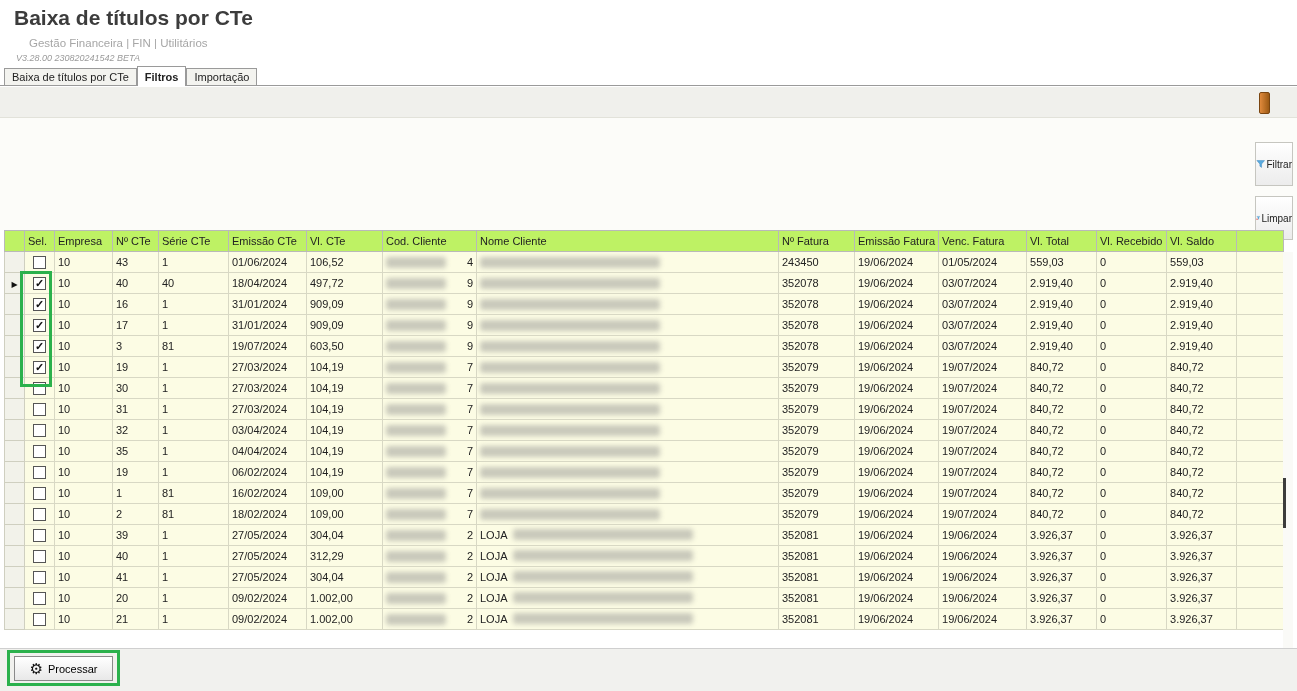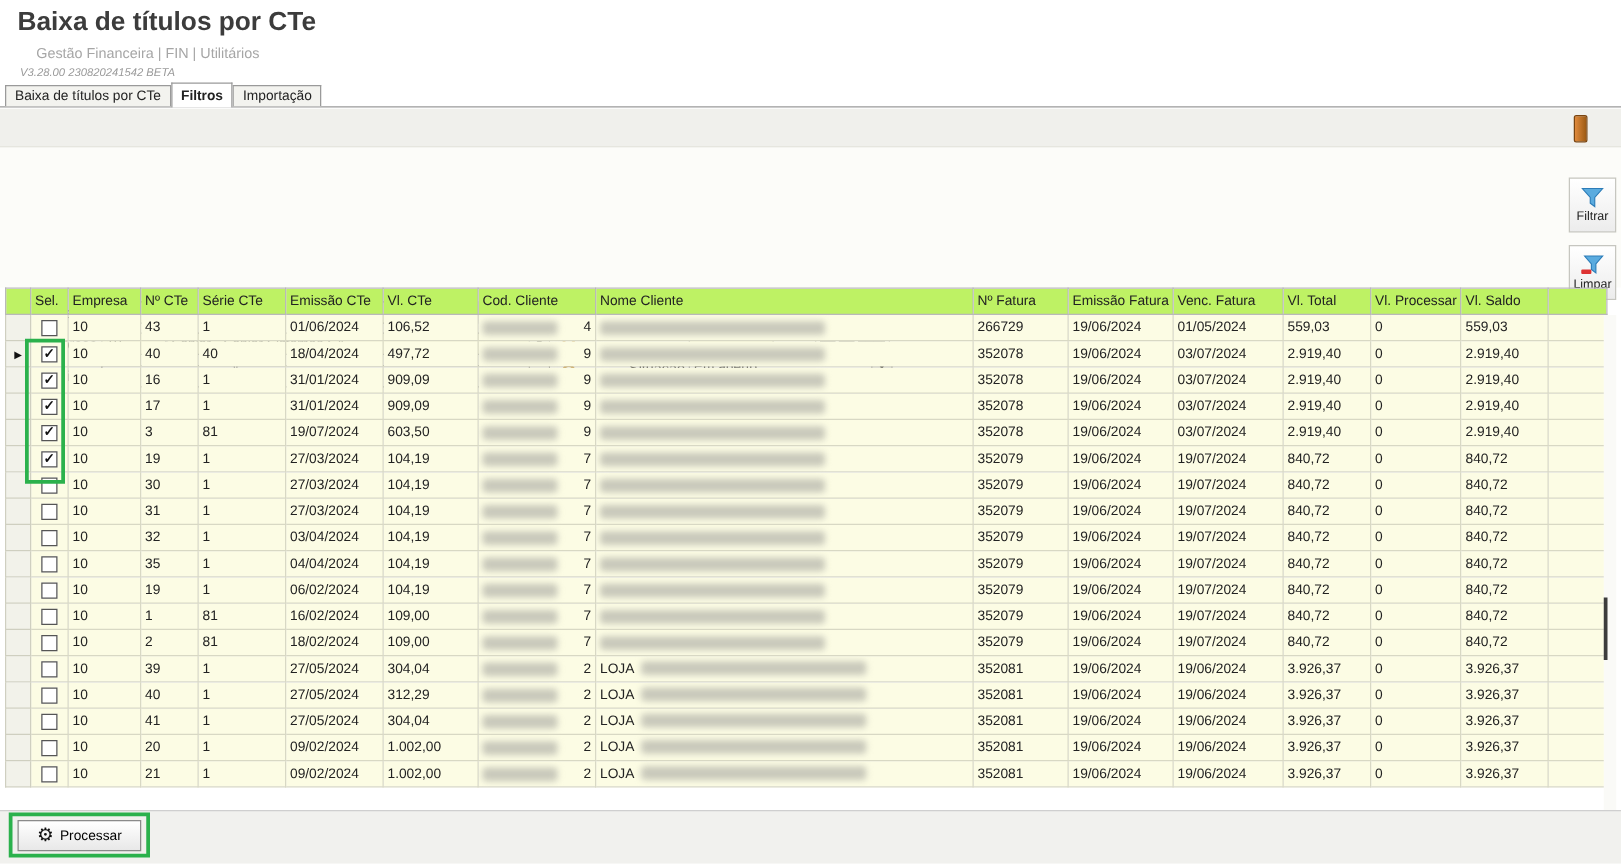--- a/index.html
+++ b/index.html
@@ -41,21 +41,21 @@
   .combo { position:absolute; height:18px; border:1px solid #8f8f8f; background:#fff;
     display:flex; align-items:center; font-size:11px; cursor:default; }
   .combo.yellow { background:#ffffdc; }
   .ctext { flex:1; padding:0 3px; overflow:hidden; white-space:nowrap; }
   .cbtn { width:16px; align-self:stretch; background:linear-gradient(#fafafa,#d8d8d8);
     border-left:1px solid #a0a0a0; font-size:7px; color:#333;
     display:flex; align-items:center; justify-content:center; }
   .searchbtn { position:absolute; width:20px; height:20px; border:none; background:transparent; cursor:pointer; padding:0; }
 
   .sidebtn { position:absolute; width:38px; height:44px; border:1px solid #c6c6c0;
-    background:linear-gradient(#ffffff,#ececec); display:flex; flex-direction:column;
+    background:linear-gradient(#ffffff,#ececec); display:flex; flex-direction:row;
     align-items:center; justify-content:center; gap:1px; font-size:10px; color:#222; cursor:pointer; }
 
   
   .grid { position:absolute; left:4px; top:230px; border-collapse:collapse; table-layout:fixed; }
   .grid th { height:21px; background:#bef264; border:1px solid #b9b9b9; font-weight:normal;
     font-size:11px; text-align:left; padding:0 3px; white-space:nowrap; overflow:hidden; }
   .grid td { height:21px; border:1px solid #d8d8c4; background:var(--row_yellow,#fcfce4);
     font-size:11px; padding:0 3px; white-space:nowrap; overflow:hidden; }
   .grid td.marker { background:#f2f2ea; border-color:#cfcfc0; text-align:center; padding:0; }
   .mk { font-size:8px; color:#111; }
@@ -191,21 +191,21 @@
         <th>Nº CTe</th>
         <th>Série CTe</th>
         <th>Emissão CTe</th>
         <th>Vl. CTe</th>
         <th>Cod. Cliente</th>
         <th>Nome Cliente</th>
         <th>Nº Fatura</th>
         <th>Emissão Fatura</th>
         <th>Venc. Fatura</th>
         <th>Vl. Total</th>
-        <th>Vl. Processar</th>
+        <th>Vl. Recebido</th>
         <th>Vl. Saldo</th>
         <th></th>
       </tr>
     </thead>
   <tbody id="gridbody">
       <tr>
         <td class="marker"></td>
         <td>
           <div class="cb"></div>
         </td>
@@ -218,21 +218,21 @@
           <div class="codwrap">
             <span class="blur cblur"></span>
             <span>4</span>
           </div>
         </td>
         <td>
           <div class="namewrap">
             <span class="blur nblur"></span>
           </div>
         </td>
-        <td>266729</td>
+        <td>243450</td>
         <td>19/06/2024</td>
         <td>01/05/2024</td>
         <td>559,03</td>
         <td>0</td>
         <td>559,03</td>
         <td></td>
       </tr>
       <tr>
         <td class="marker"><span class="mk">▶</span></td>
         <td>

